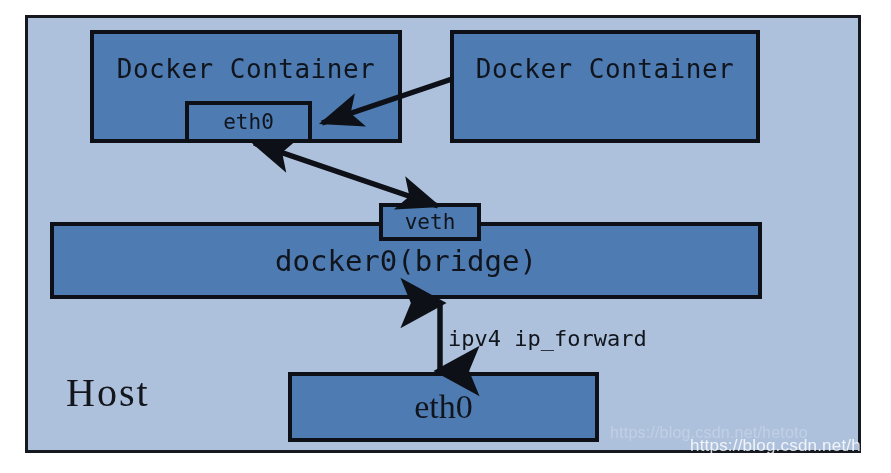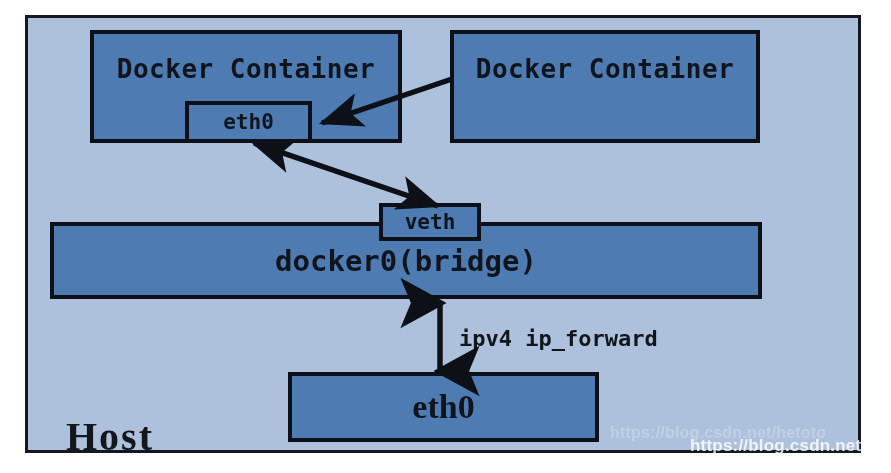--- a/index.html
+++ b/index.html
@@ -11,21 +11,20 @@
     width: 891px;
     height: 473px;
     overflow: hidden;
     font-family: "Liberation Serif", serif;
   }
   #canvas {
     position: relative;
     width: 891px;
     height: 473px;
     background: #ffffff;
-    font-weight: bold;
   }
 
   
   .host-box {
     position: absolute;
     left: 25px;
     top: 15px;
     width: 836px;
     height: 438px;
     background: #aec1dc;
@@ -122,27 +121,26 @@
   
   #host-label {
     position: absolute;
     left: 66px;
     top: 369px;
     font-family: "Liberation Serif", "DejaVu Serif", serif;
     font-size: 40px;
     color: #13161d;
     letter-spacing: 2px;
     z-index: 3;
-    margin-top: 44px;
   }
 
   
   #ipforward-label {
     position: absolute;
-    left: 459px;
+    left: 448px;
     top: 326px;
     font-family: "DejaVu Sans Mono", "Liberation Mono", monospace;
     font-size: 22px;
     color: #11151c;
     z-index: 3;
     white-space: nowrap;
   }
 
   
   #arrows {

